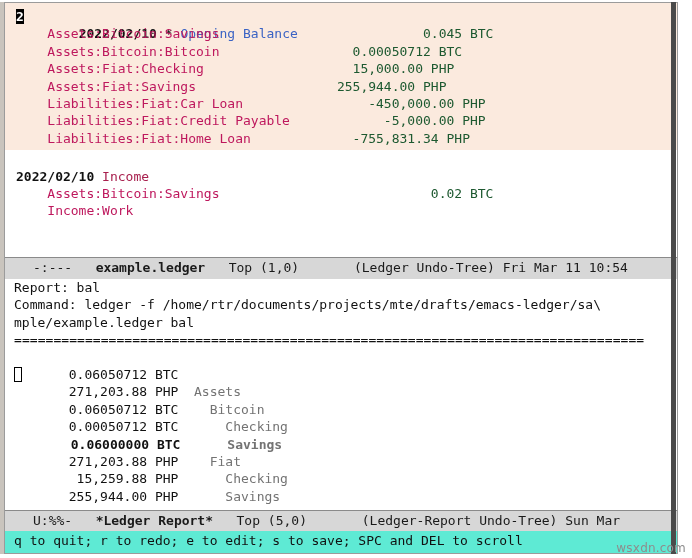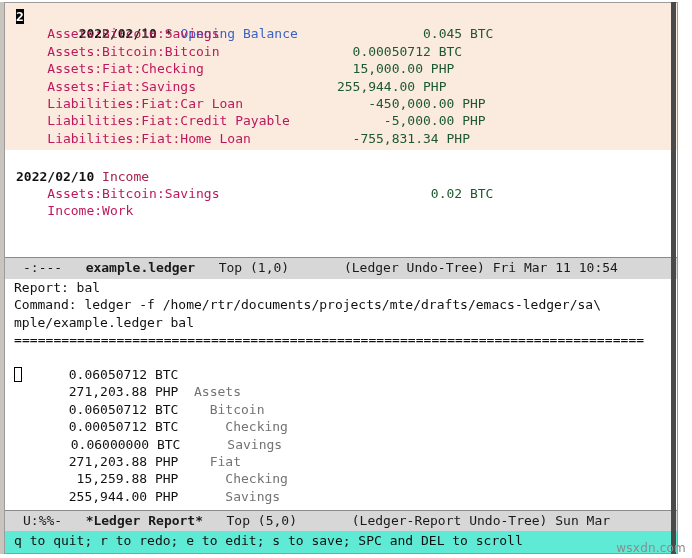--- a/index.html
+++ b/index.html
@@ -135,21 +135,21 @@
     height: 29px;
     background: #d7d7d7;
     border-top: 1px solid #8a8a8a;
     border-bottom: 1px solid #8a8a8a;
     box-sizing: border-box;
     white-space: pre;
     overflow: hidden;
     color: #1a1a1a;
     font-size: 13px;
     line-height: 19px;
-    padding-left: 18px;
+    padding-left: 28px;
   }
   .ml-bufname { font-weight: bold; }
 
   #ledger-modeline { top: 254px; }
 
   
   #report-window {
     top: 276px;
     height: 292px;
     background: #ffffff;
@@ -229,21 +229,21 @@
     <div class="bufline r-plain" style="padding-left:9px;"><span>Report: bal</span></div>
     <div class="bufline r-plain" style="padding-left:9px;"><span>Command: ledger -f /home/rtr/documents/projects/mte/drafts/emacs-ledger/sa\</span></div>
     <div class="bufline r-plain" style="padding-left:9px;"><span>mple/example.ledger bal</span></div>
     <div class="bufline r-plain" style="padding-left:9px; letter-spacing:0.05px;"><span>================================================================================</span></div>
     <div class="bufline"></div>
 
     <div class="bufline" style="padding-left:9px; position:relative;"><span class="cursor-hollow" style="left:9px;"></span><span class="r-num">       0.06050712 BTC</span></div>
     <div class="bufline" style="padding-left:9px;"><span class="r-num">       271,203.88 PHP</span><span class="r-acct">  Assets</span></div>
     <div class="bufline" style="padding-left:9px;"><span class="r-num">       0.06050712 BTC</span><span class="r-acct">    Bitcoin</span></div>
     <div class="bufline" style="padding-left:9px;"><span class="r-num">       0.00050712 BTC</span><span class="r-acct">      Checking</span></div>
-    <div class="bufline" style=""><span class="r-num">       0.06000000 BTC</span><span class="r-acct">      Savings</span></div>
+    <div class="bufline" style="font-weight:bold;"><span class="r-num">       0.06000000 BTC</span><span class="r-acct">      Savings</span></div>
     <div class="bufline" style="padding-left:9px;"><span class="r-num">       271,203.88 PHP</span><span class="r-acct">    Fiat</span></div>
     <div class="bufline" style="padding-left:9px;"><span class="r-num">        15,259.88 PHP</span><span class="r-acct">      Checking</span></div>
     <div class="bufline" style="padding-left:9px;"><span class="r-num">       255,944.00 PHP</span><span class="r-acct">      Savings</span></div>
   </div>
 
   <div class="modeline" id="report-modeline"><span>U:%%-</span><span>   </span><span class="ml-bufname">*Ledger Report*</span><span>   </span><span>Top (5,0)</span><span>       </span><span>(Ledger-Report Undo-Tree)</span><span> </span><span>Sun Mar</span></div>
 
   <div id="echo-area"><span>q to quit; r to redo; e to edit; s to save; SPC and DEL to scroll</span></div>
 
 </div>

